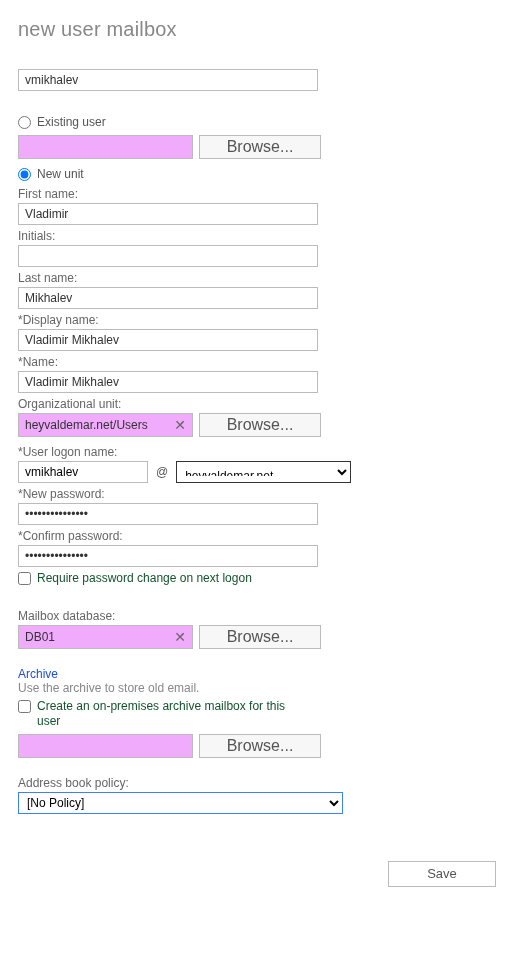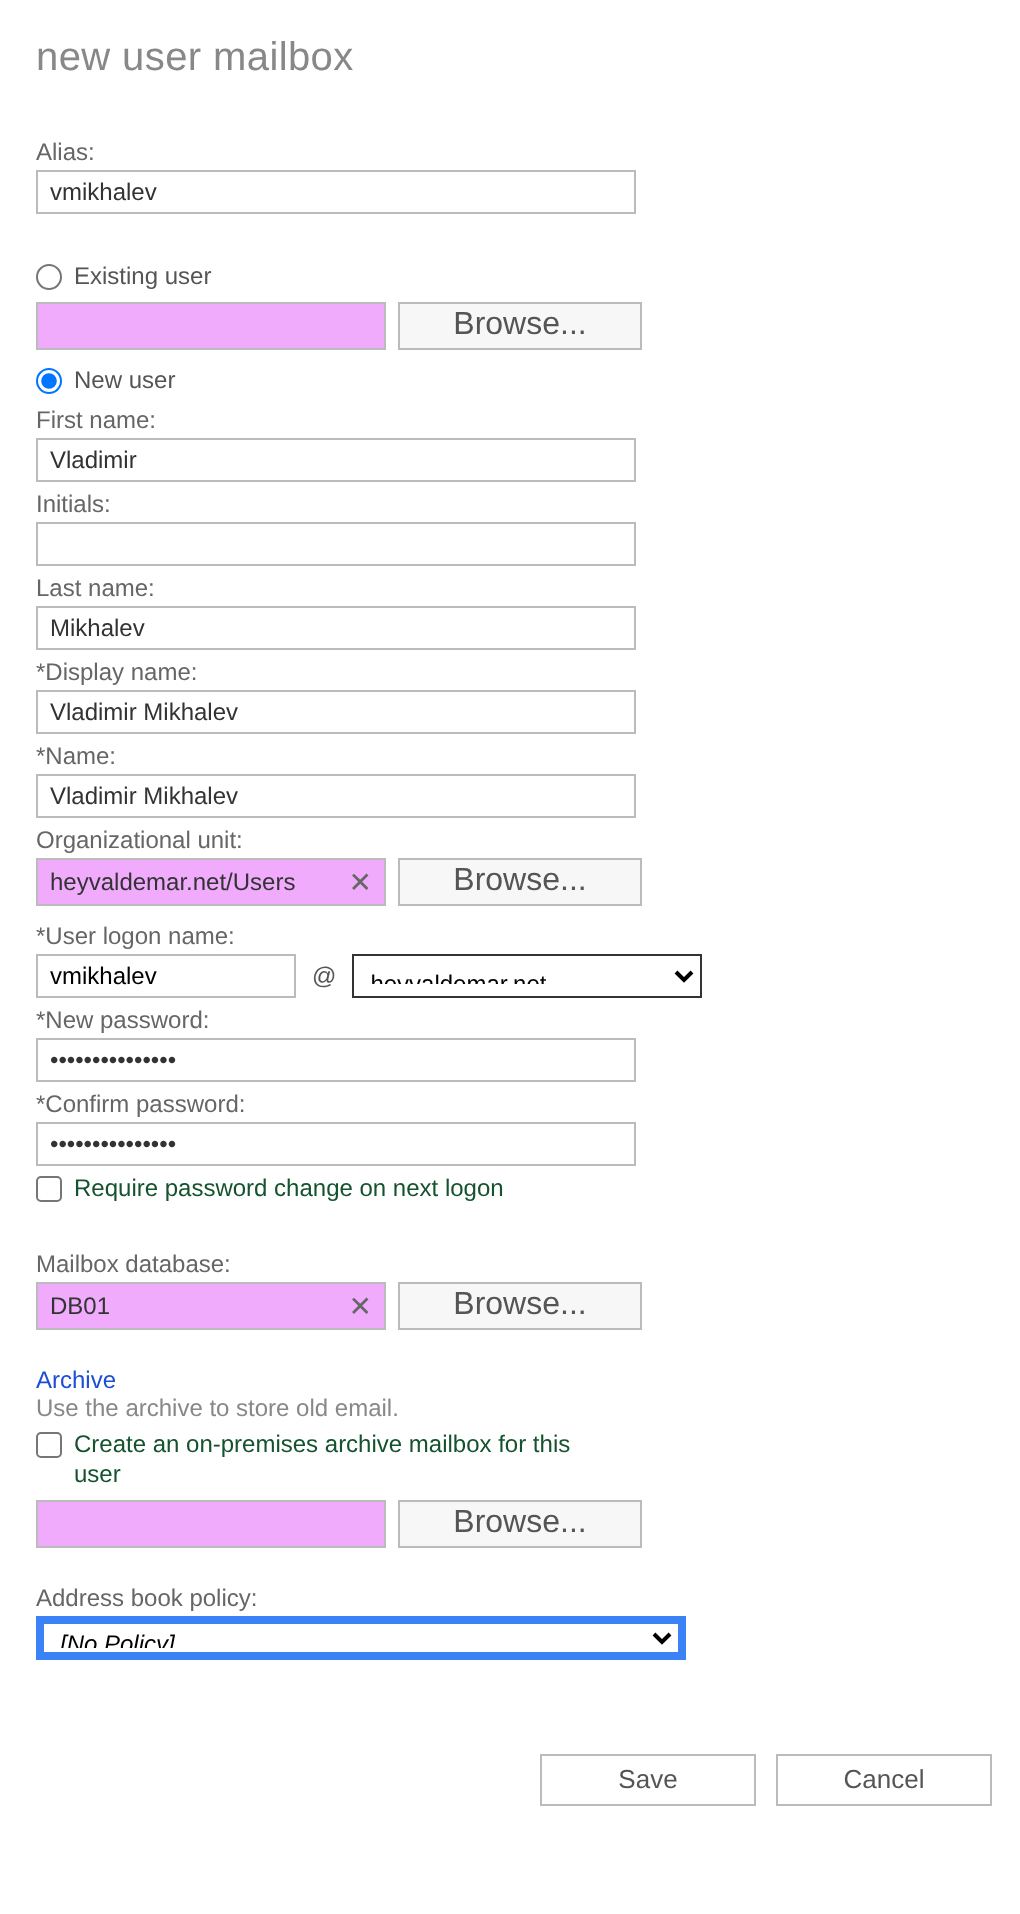--- a/index.html
+++ b/index.html
@@ -109,25 +109,24 @@
       align-items: flex-start;
       margin-top: 4px;
     }
     .checkbox-row input[type=checkbox] { margin-right: 6px; margin-top: 1px; }
     .checkbox-text { color: #14532d; line-height: 1.3; max-width: 270px; }
     .spacer-md { height: 22px; }
     .spacer-sm { height: 10px; }
     .abp-select {
       width: 325px;
       height: 22px;
-      border: 4px solid #3b82f6;
+      border: 1px solid #3b82f6;
       background: #fff;
       font-size: 12px;
       padding: 2px 4px;
-      font-style: italic;
     }
     .buttons-row {
       display: flex;
       justify-content: flex-end;
       margin-top: 47px;
       gap: 10px;
       padding-right: 4px;
     }
     .action-btn {
       width: 108px;
@@ -141,36 +140,35 @@
     }
     .hint { color: #888; margin-bottom: 2px; }
     .archive-label { color: #1d4ed8; margin-bottom: 0; }
   </style>
 </head>
 <body>
 
 <div class="title">new user mailbox</div>
 
 <div class="block alias-block">
-  <label class="field-label">Alias:</label>
   <input class="text-input" type="text" value="vmikhalev" style="">
 </div>
 
 <div class="radio-row">
   <input type="radio" name="usertype" style="">
   <span>Existing user</span>
 </div>
 <div class="picker-row">
   <div class="picker-input"></div>
   <button class="browse-btn">Browse...</button>
 </div>
 
 <div class="radio-row">
   <input type="radio" name="usertype" checked="" style="">
-  <span>New user</span>
+  <span>New unit</span>
 </div>
 
 <div class="section-form">
   <div class="block">
     <label class="field-label">First name:</label>
     <input class="text-input" type="text" value="Vladimir" style="">
   </div>
   <div class="block">
     <label class="field-label">Initials:</label>
     <input class="text-input" type="text" value="" style="">
@@ -253,14 +251,13 @@
 
 <div>
   <label class="field-label">Address book policy:</label>
   <select class="abp-select">
     <option>[No Policy]</option>
   </select>
 </div>
 
 <div class="buttons-row">
   <button class="action-btn">Save</button>
-  <button class="action-btn">Cancel</button>
 </div>
 
 </body></html>

